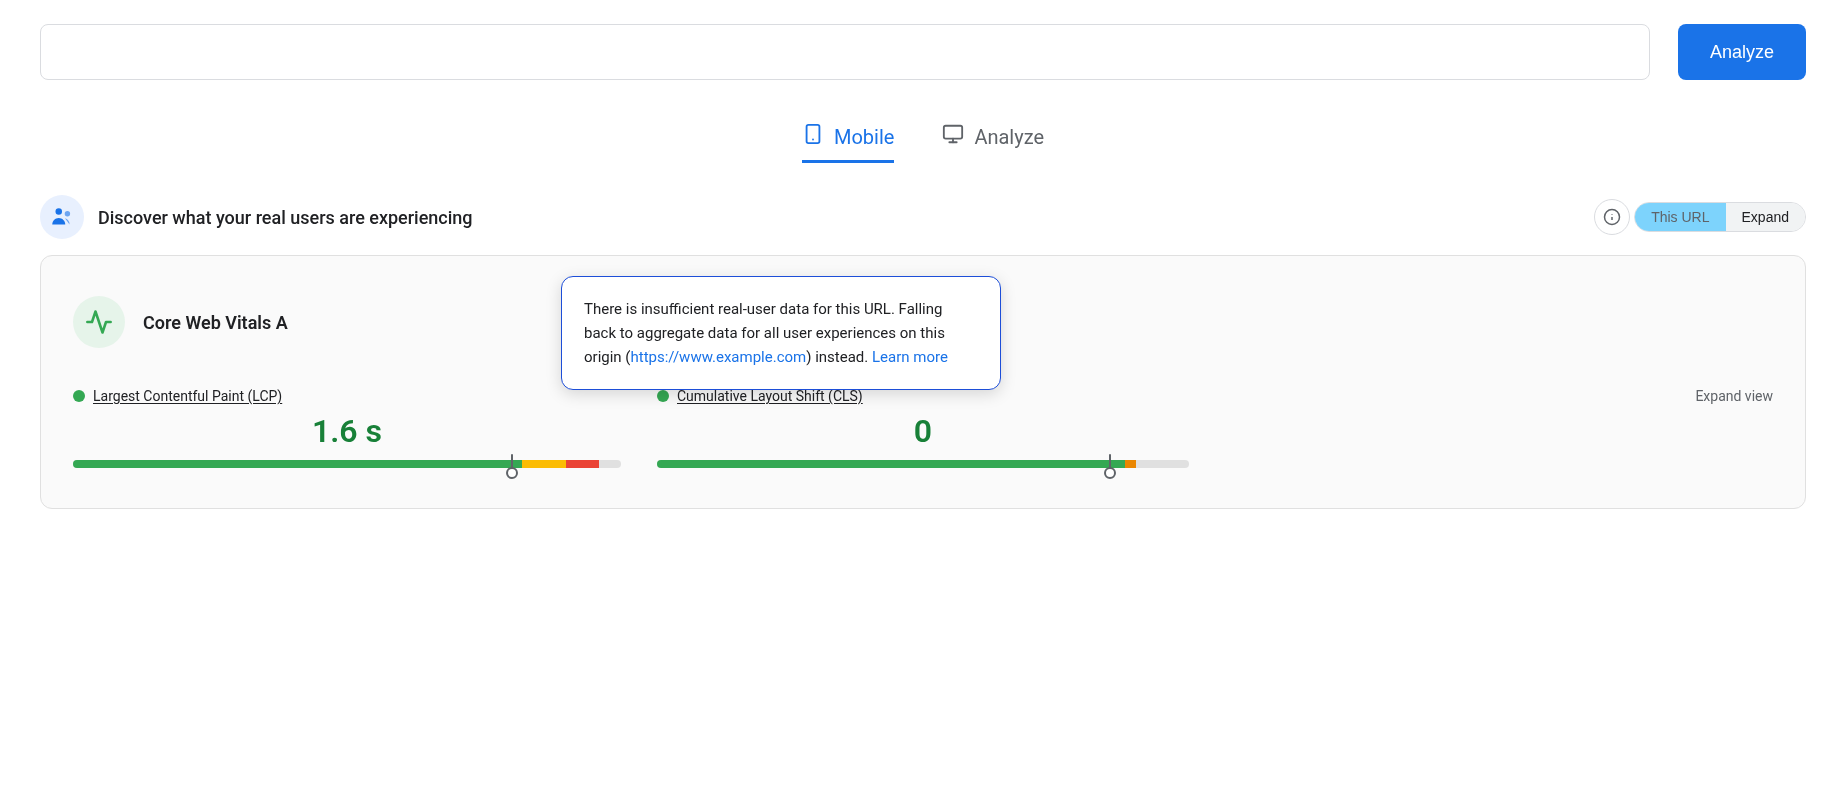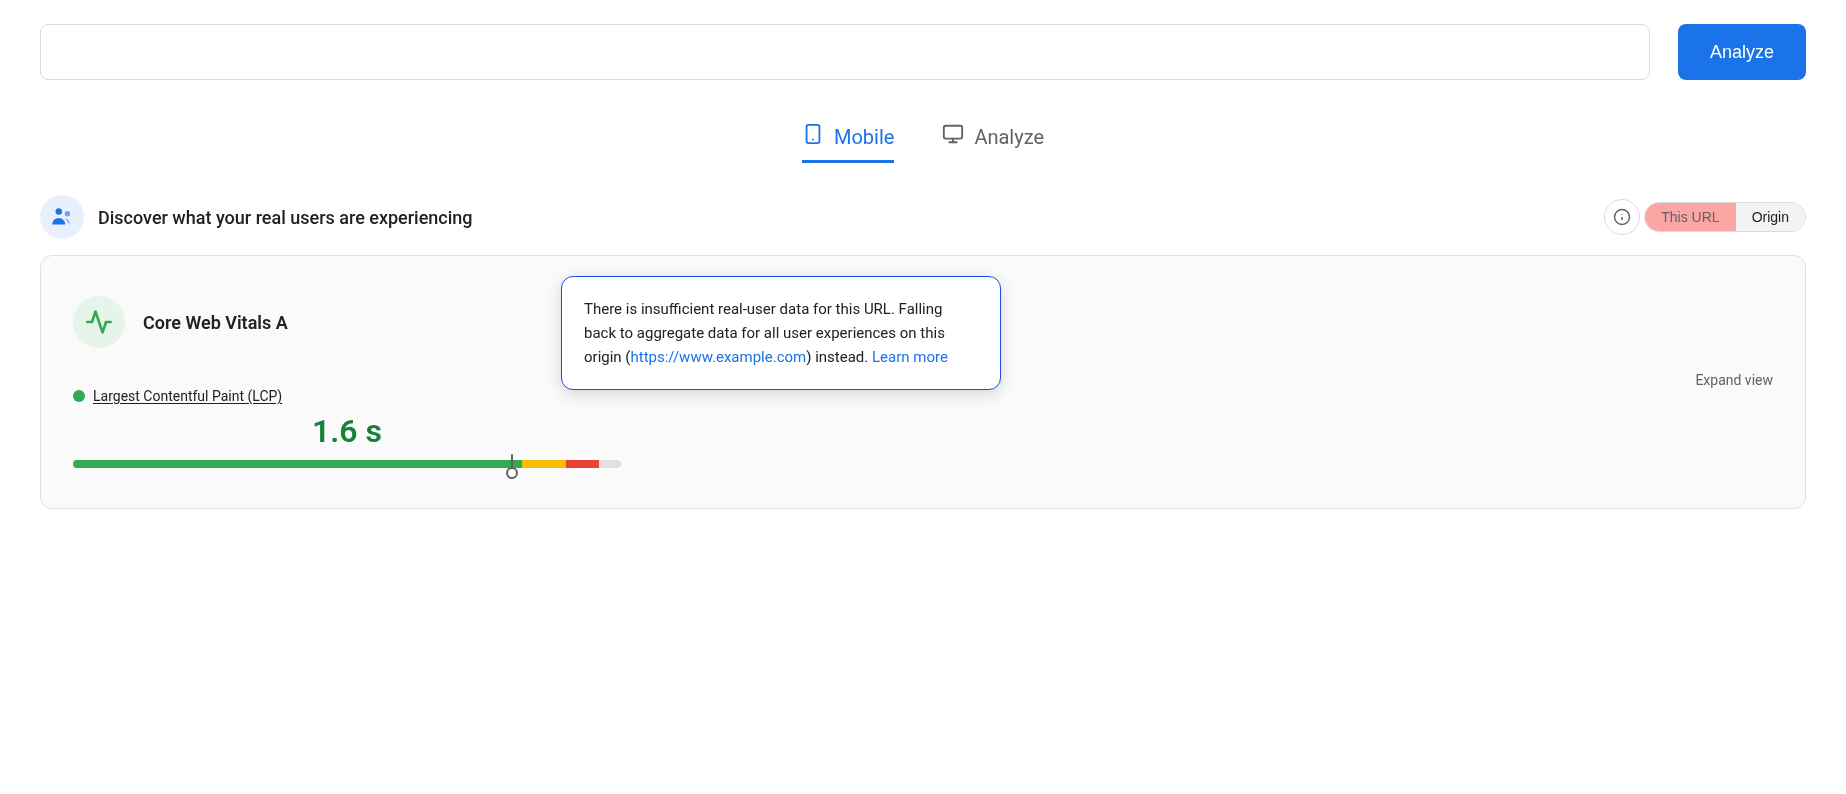--- a/index.html
+++ b/index.html
@@ -117,21 +117,21 @@
     .url-origin-toggle {
       display: flex;
       border: 1.5px solid #dadce0;
       border-radius: 20px;
       overflow: hidden;
     }
     .url-origin-btn {
       padding: 6px 16px;
       font-size: 14px;
       cursor: pointer;
-      background: #fca5a5;
+      background: #7dd3fc;
       border: none;
       color: #5f6368;
     }
     .url-origin-btn.active {
       background: #f1f3f4;
       color: #202124;
       font-weight: 500;
     }
 
     
@@ -162,21 +162,21 @@
       font-size: 22px;
     }
     .vitals-title {
       font-size: 18px;
       font-weight: 600;
       color: #202124;
     }
     .expand-view {
       position: absolute;
       right: 32px;
-      bottom: 120px;
+      bottom: 104px;
       font-size: 14px;
       color: #5f6368;
       cursor: pointer;
     }
 
     
     .tooltip-box {
       position: absolute;
       top: 20px;
       left: 520px;
@@ -335,21 +335,21 @@
   <div class="discover-right">
     <div class="info-circle">
       <svg width="18" height="18" viewBox="0 0 24 24" fill="none" stroke="#5f6368" stroke-width="2">
         <circle cx="12" cy="12" r="10"></circle>
         <line x1="12" y1="8" x2="12" y2="8.5" stroke-width="2.5"></line>
         <line x1="12" y1="12" x2="12" y2="16"></line>
       </svg>
     </div>
     <div class="url-origin-toggle">
       <button class="url-origin-btn">This URL</button>
-      <button class="url-origin-btn active">Origin</button>
+      <button class="url-origin-btn active">Expand</button>
     </div>
   </div>
 </div>
 
 <div class="card">
 
   <div class="vitals-header">
     <div class="vitals-icon">
 
       <svg width="28" height="28" viewBox="0 0 24 24" fill="none" stroke="#34a853" stroke-width="2.2" stroke-linecap="round" stroke-linejoin="round">
@@ -378,15 +378,31 @@
           <div class="bar-green" style="width:82%"></div>
           <div class="bar-yellow" style="width:8%"></div>
           <div class="bar-orange" style="width:0%"></div>
           <div class="bar-red" style="width:6%"></div>
         </div>
         <div class="progress-marker" style="left:80%"></div>
       </div>
     </div>
 
 
+    <div class="metric-item">
+      <div class="metric-label">
+        <div class="dot-green"></div>
+        <a href="#">Cumulative Layout Shift (CLS)</a>
+      </div>
+      <div class="metric-value">0</div>
+      <div class="progress-bar-container">
+        <div class="progress-bar-track">
+          <div class="bar-green" style="width:88%"></div>
+          <div class="bar-yellow" style="width:0%"></div>
+          <div class="bar-orange" style="width:2%"></div>
+          <div class="bar-red" style="width:0%"></div>
+        </div>
+        <div class="progress-marker" style="left:85%"></div>
+      </div>
+    </div>
 
   </div>
 </div>
 
 </body></html>

